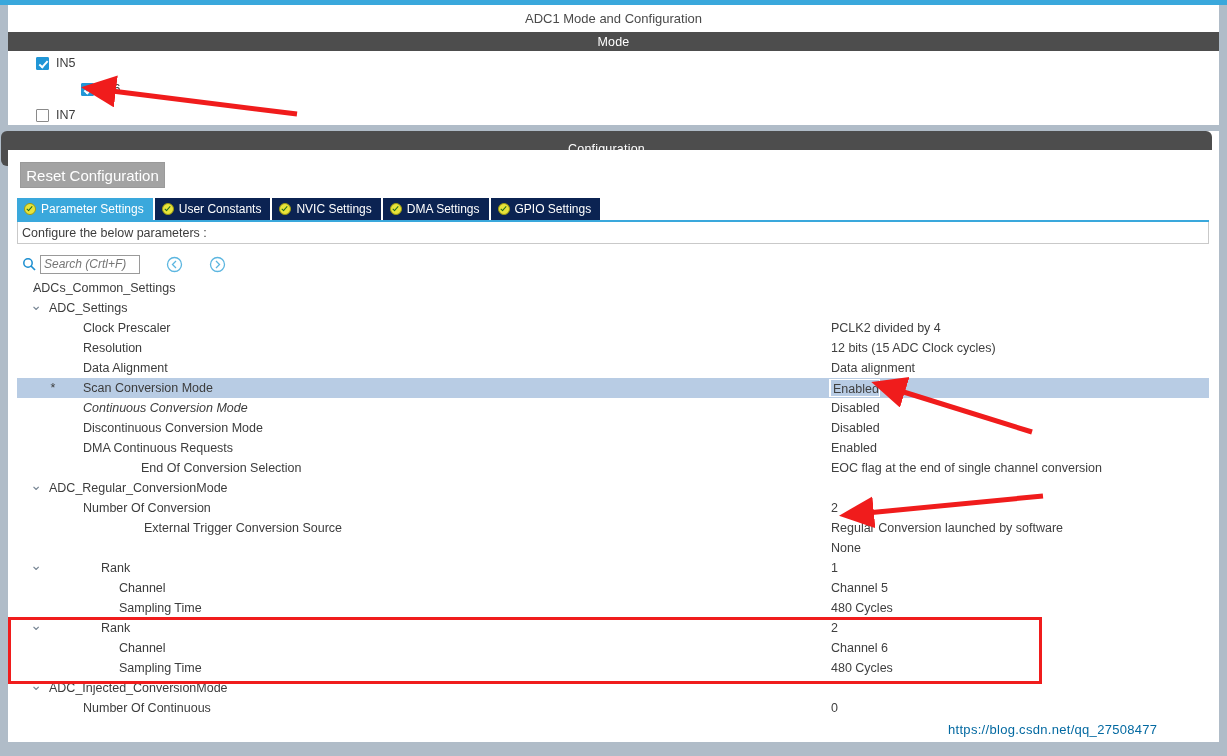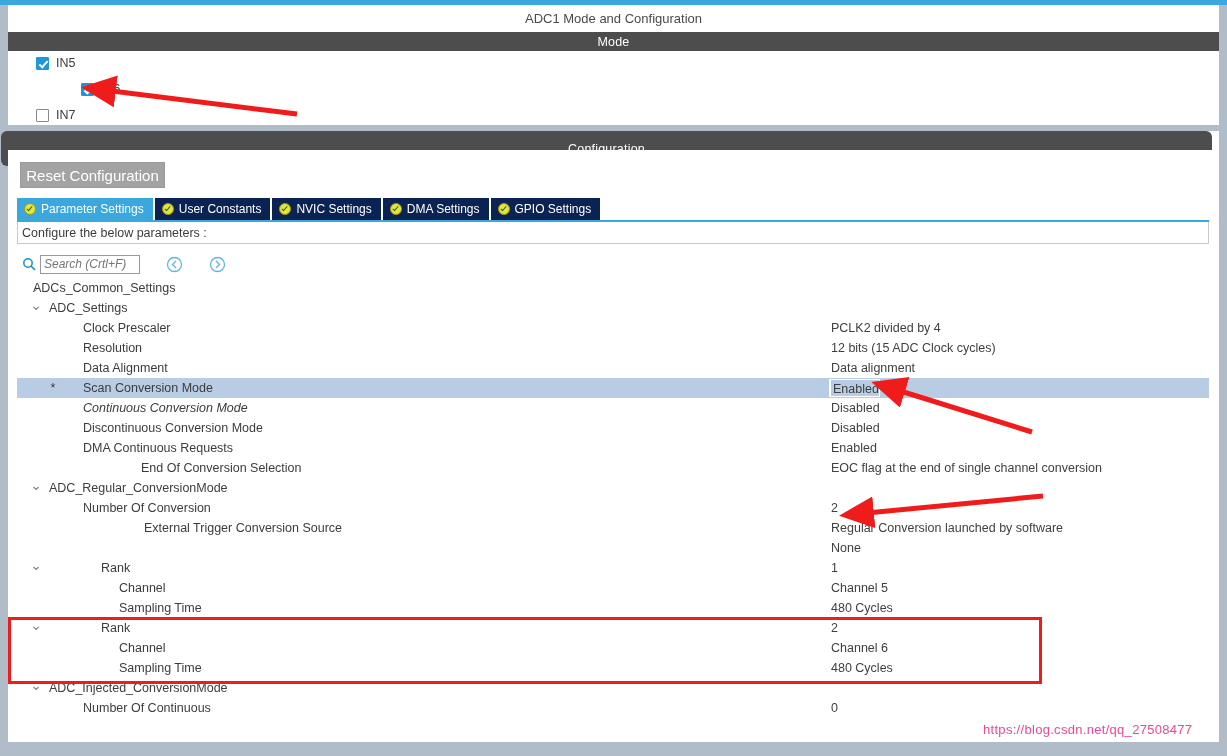--- a/index.html
+++ b/index.html
@@ -318,24 +318,23 @@
     left: 0; top: 0;
     width: 1227px; height: 756px;
     pointer-events: none;
   }
 
   
   .watermark {
     position: absolute;
     left: 948px; top: 722px;
     font-size: 13px;
-    color: #ec4899;
+    color: #0369a1;
     letter-spacing: 0.3px;
     user-select: none;
-    margin-left: 35px;
   }
 
   
   .bottom-bar {
     position: absolute;
     left: 8px; top: 742px;
     width: 1211px; height: 14px;
     background: #b0bcc8;
   }
 </style>

